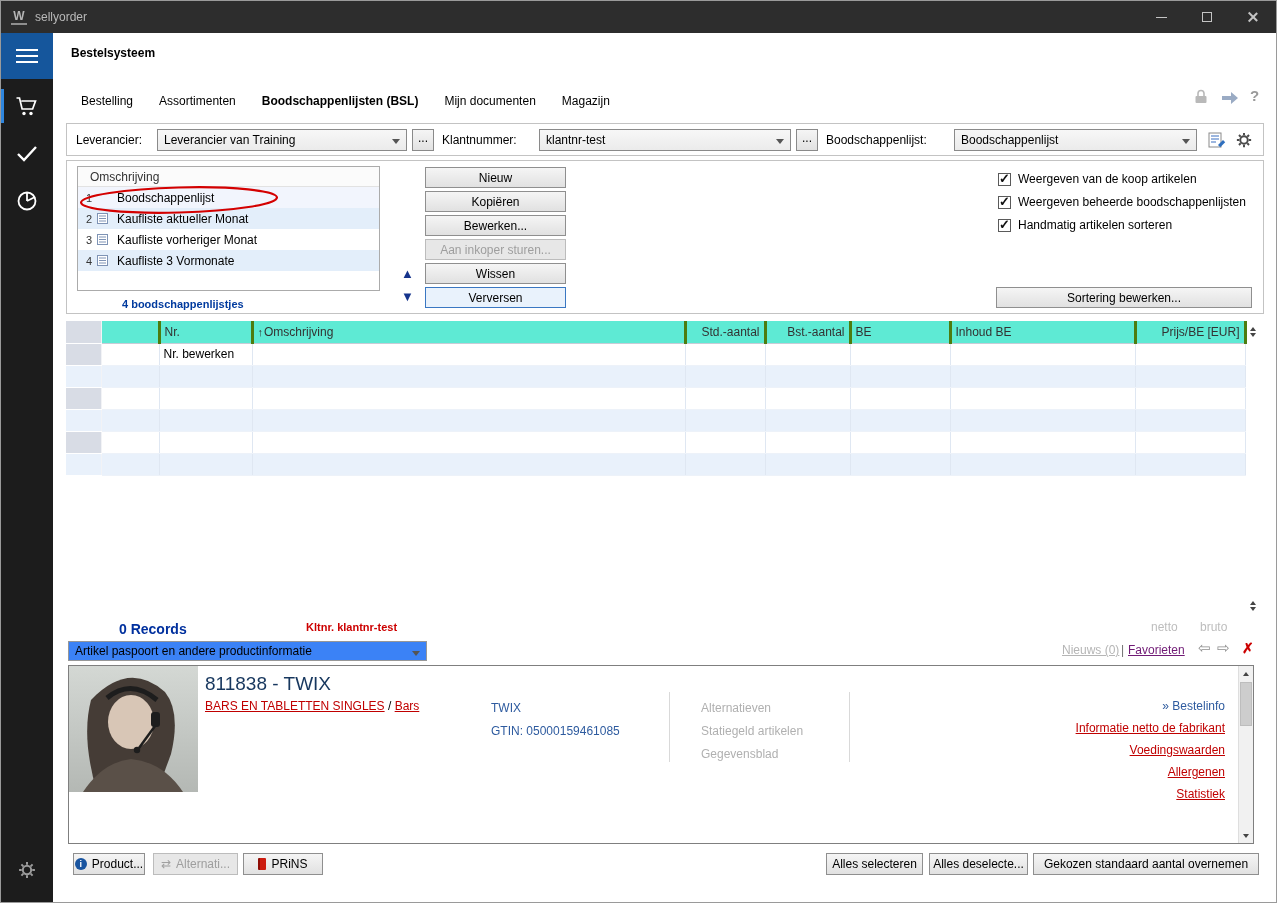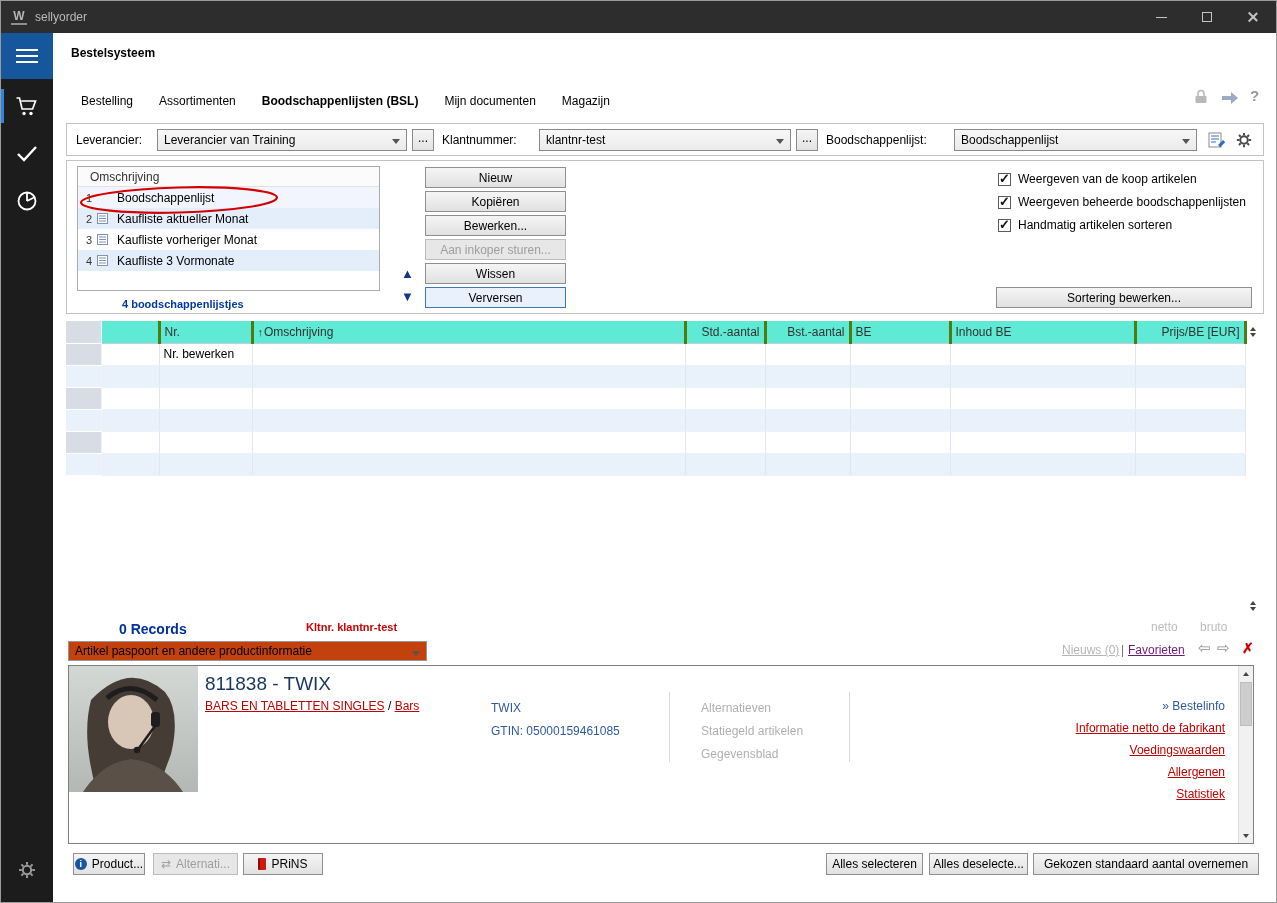--- a/index.html
+++ b/index.html
@@ -105,21 +105,21 @@
           border-top:4px solid #444; }
 
   
   .st-records { position:absolute; left:118px; top:620px; font-size:14px; font-weight:bold; color:#00309e; }
   .st-kltnr   { position:absolute; left:305px; top:620px; font-size:11px; font-weight:bold; color:#cc0000; }
   .st-netto   { position:absolute; left:1150px; top:619px; color:#bdbdbd; cursor:pointer; }
   .st-bruto   { position:absolute; left:1199px; top:619px; color:#bdbdbd; cursor:pointer; }
 
   
   .info-combo { position:absolute; left:67px; top:640px; width:359px; height:20px;
-                background:#c2410c; border:1px solid #979797; display:flex; align-items:center;
+                background:#3b82f6; border:1px solid #979797; display:flex; align-items:center;
                 padding:0 22px 0 6px; cursor:pointer; white-space:nowrap; overflow:hidden; }
   .news { position:absolute; left:1061px; top:642px; color:#b5b5b5; text-decoration:underline; cursor:pointer; }
   .pipe { position:absolute; left:1120px; top:642px; color:#6f6f6f; }
   .fav  { position:absolute; left:1127px; top:642px; color:#701a75; text-decoration:underline; cursor:pointer; }
   .nav-arrow { position:absolute; top:638px; font-size:15px; color:#8e8e8e; cursor:pointer; }
   .close-x { position:absolute; left:1241px; top:639px; color:#cc0000; font-size:14px;
              font-weight:bold; cursor:pointer; }
 
   
   .prodpanel { position:absolute; left:67px; top:664px; width:1186px; height:179px;

